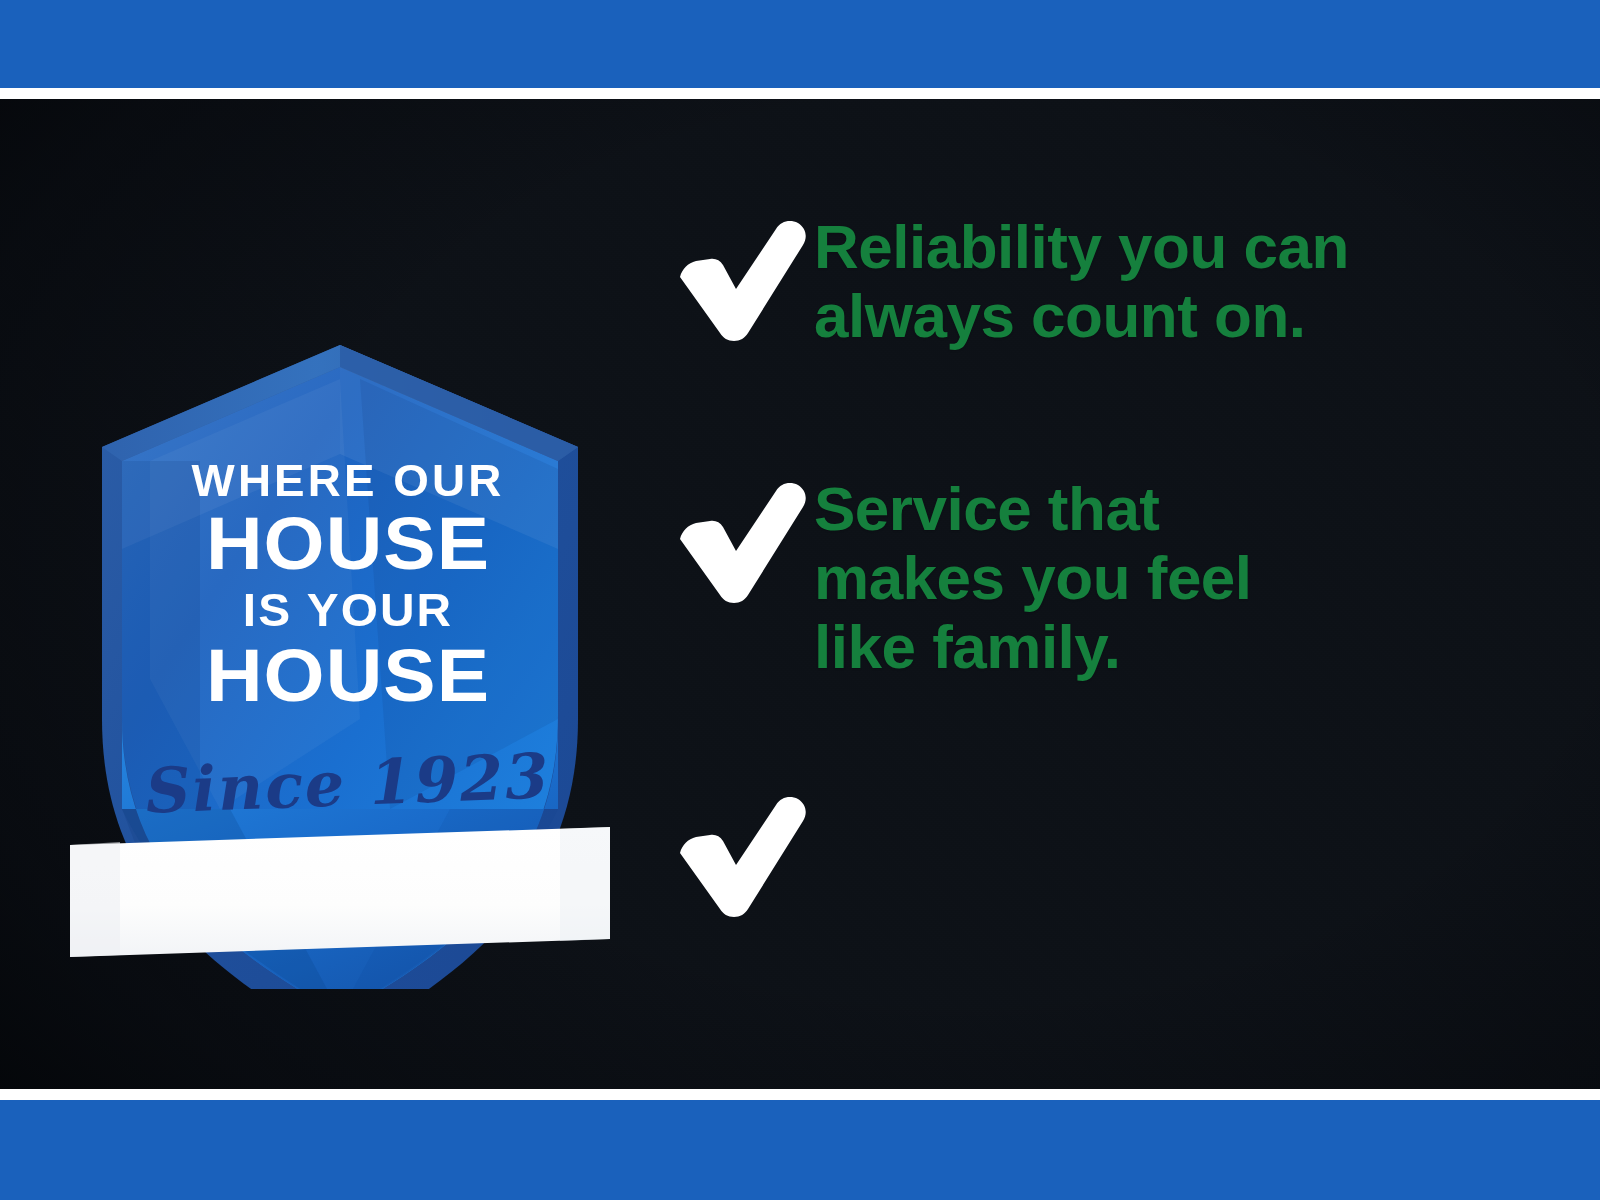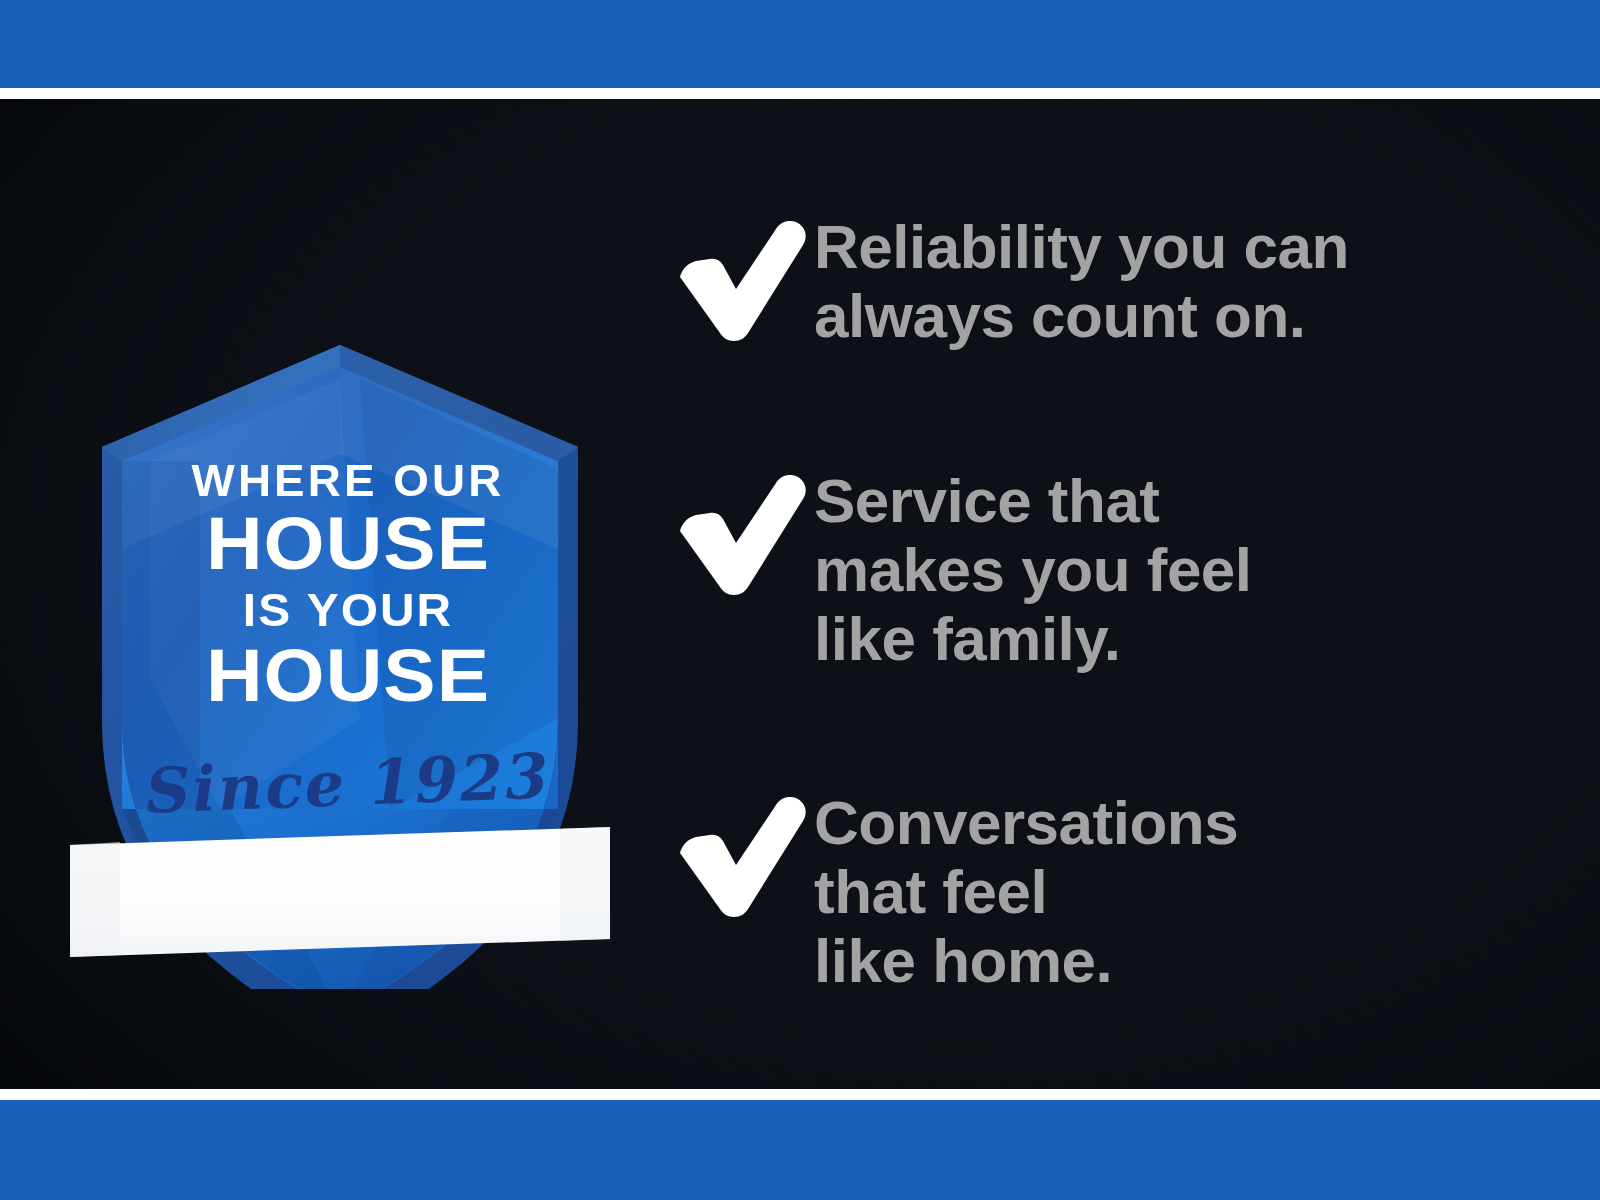--- a/index.html
+++ b/index.html
@@ -137,34 +137,34 @@
     height: 880px;
   }
   .bullet {
     position: absolute;
     left: 0;
     display: flex;
     align-items: flex-start;
     width: 880px;
   }
   .b1 { top: 0px;   }
-  .b2 { top: 254px; }
+  .b2 { top: 262px; }
   .b3 { top: 576px; }
 
   .check {
     flex: 0 0 auto;
     width: 142px;
     height: 132px;
     margin-top: 6px;
   }
   .check svg { display: block; width: 100%; height: 100%; }
 
   .btext {
     flex: 1 1 auto;
-    color: #a3a3a3;
+    color: #15803d;
     font-family: "Liberation Sans", sans-serif;
     font-weight: 700;
     font-size: 62px;
     line-height: 1.11;
     letter-spacing: -0.5px;
     white-space: pre-line;
     padding-top: 4px;
     text-shadow: 0 1px 2px rgba(0,0,0,.18);
   }
 </style>
@@ -294,23 +294,20 @@
       </div>
 
       <div class="bullet b3">
         <div class="check">
           <svg viewBox="0 0 142 132" xmlns="http://www.w3.org/2000/svg" aria-hidden="true">
             <path d="M8 62 C10 54 16 48 24 46 L38 44 C43 43 48 45 51 50
                      L64 74 L104 14 C109 6 118 4 126 8 C134 13 136 22 131 30
                      L76 118 C73 123 68 126 62 126 C56 126 51 123 48 118 Z" fill="#ffffff"></path>
           </svg>
         </div>
-        <div class="btext">Conversations
-that feel
-like home.</div>
       </div>
 
     </div>
   </div>
 
   <div class="rule rule-bottom"></div>
   <div class="bar bar-bottom"></div>
 
 </div>
 

